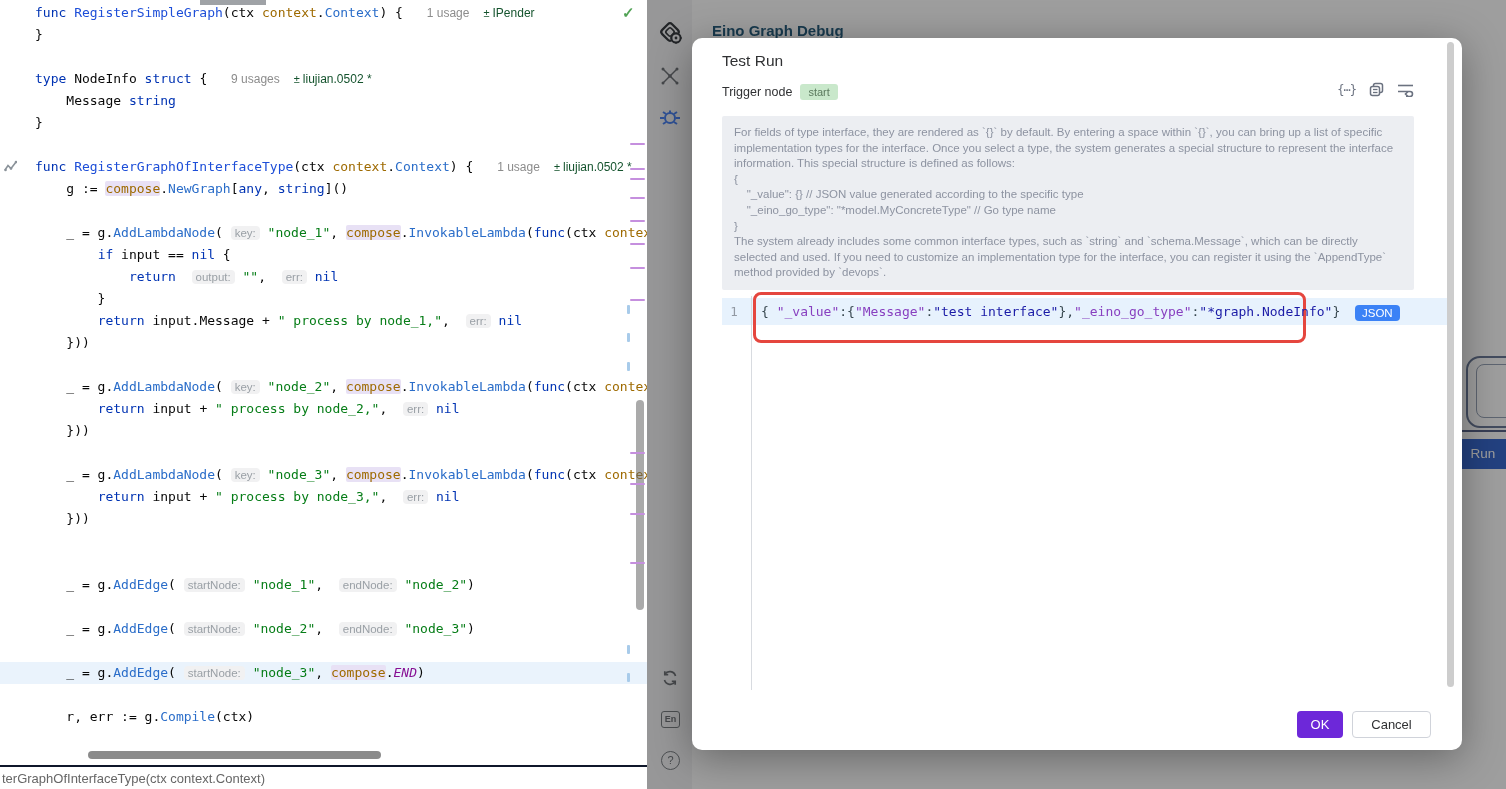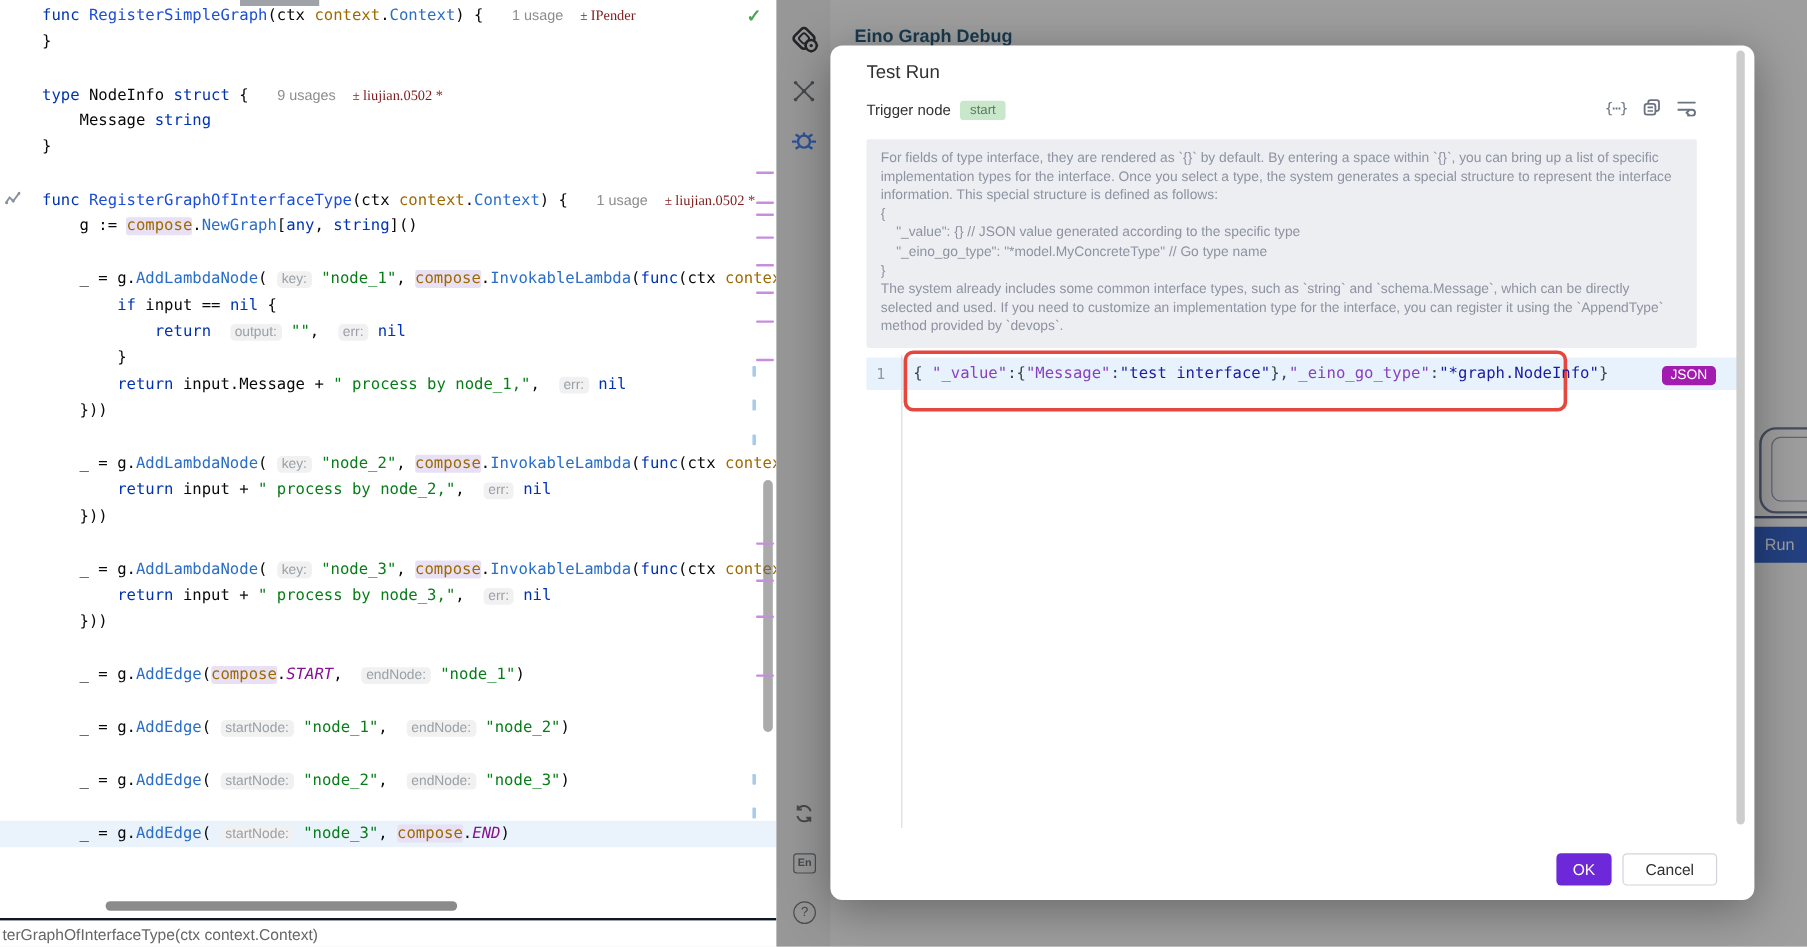--- a/index.html
+++ b/index.html
@@ -16,21 +16,21 @@
   .tk-k{color:#0033b3;}
   .tk-d{color:#1d4ed8;}
   .tk-c{color:#2a6dc9;}
   .tk-g{color:#9e6a00;}
   .tk-s{color:#067d17;}
   .tk-m{color:#871094;font-style:italic;}
   .tk-H{color:#9e6a00;background:#e8e1f5;border-radius:2px;}
   .tk-h{background:#f1f1f2;color:#9aa0a6;border-radius:4px;padding:1px 4px;
         font-family:"Liberation Sans",sans-serif;font-size:11.5px;}
   .tk-u{color:#8c8c8c;font-family:"Liberation Sans",sans-serif;font-size:12px;margin-left:16px;}
-  .tk-a{color:#7f1d1d;font-family:Liberation Serif, serif;font-size:12px;margin-left:14px;}
+  .tk-a{color:#14532d;font-family:Liberation Sans, sans-serif;font-size:12px;margin-left:14px;}
   .tk-a::before{content:"± ";font-size:11px;}
   .insp-ok{position:absolute;left:622px;top:4px;color:#52a356;font-size:15px;font-weight:bold;}
   .gutter-icon{position:absolute;left:4px;top:159px;}
   .v-thumb{position:absolute;left:636px;top:400px;width:8px;height:210px;
            background:rgba(100,100,100,.55);border-radius:4px;}
   .h-thumb{position:absolute;left:88px;top:751px;width:293px;height:8px;
            background:rgba(90,90,90,.7);border-radius:4px;}
   .stripe-mark{position:absolute;border-radius:1px;}
   .breadcrumb-bar{position:absolute;left:0;top:765px;width:647px;height:24px;background:#fff;
                   border-top:2px solid #0f172a;line-height:24px;font-size:13px;color:#666;
@@ -69,21 +69,21 @@
             font-size:11.5px;line-height:15.6px;padding:9px 12px;white-space:pre-wrap;border-radius:2px;}
   .active-line{position:absolute;left:30px;top:260px;width:727px;height:27px;background:#e7f2fd;}
   .gutter-num{position:absolute;left:30px;top:260px;width:24px;height:27px;line-height:27px;text-align:center;
               color:#9299a3;font-family:"DejaVu Sans Mono",monospace;font-size:12.5px;}
   .gutter-sep{position:absolute;left:59px;top:258px;width:1px;height:394px;background:#d8dbe0;}
   .red-box{position:absolute;left:61px;top:254px;width:553px;height:51px;border:3px solid #e5463e;
            border-radius:8px;box-sizing:border-box;}
   .json-line{position:absolute;left:69px;top:260px;height:27px;line-height:27px;white-space:pre;
              font-family:"DejaVu Sans Mono",monospace;font-size:13px;color:#37474f;}
   .jk{color:#8840c0;} .jv{color:#1a1aa6;} .jp{color:#37474f;}
-  .json-badge{position:absolute;left:693px;top:267px;background:#a21caf;color:#fff;
+  .json-badge{position:absolute;left:663px;top:267px;background:#3b82f6;color:#fff;
               font-size:11.5px;padding:2px 7px;border-radius:4px;text-align:center;}
   .ok-btn{position:absolute;left:605px;top:673px;width:46px;height:27px;background:#6d28d9;color:#fff;
           border:none;border-radius:4px;font-size:13px;font-family:"Liberation Sans",sans-serif;}
   .cancel-btn{position:absolute;left:660px;top:673px;width:79px;height:27px;background:#fff;color:#303133;
           border:1px solid #d0d3da;border-radius:4px;font-size:13px;font-family:"Liberation Sans",sans-serif;}
   .modal-thumb{position:absolute;left:755px;top:4px;width:7px;height:645px;background:#cdcdcd;border-radius:4px;}
 </style>
 </head>
 <body>
 
@@ -108,28 +108,28 @@
       <div class="code-line"><span class="tk-p">    }))</span></div>
       <div class="code-line"></div>
       <div class="code-line"><span class="tk-p">    _ = g.</span><span class="tk-c">AddLambdaNode</span><span class="tk-p">( </span><span class="tk-h">key:</span><span class="tk-p"> </span><span class="tk-s">"node_2"</span><span class="tk-p">, </span><span class="tk-H">compose</span><span class="tk-p">.</span><span class="tk-c">InvokableLambda</span><span class="tk-p">(</span><span class="tk-k">func</span><span class="tk-p">(ctx </span><span class="tk-g">context</span></div>
       <div class="code-line"><span class="tk-p">        </span><span class="tk-k">return</span><span class="tk-p"> input + </span><span class="tk-s">" process by node_2,"</span><span class="tk-p">,  </span><span class="tk-h">err:</span><span class="tk-p"> </span><span class="tk-k">nil</span></div>
       <div class="code-line"><span class="tk-p">    }))</span></div>
       <div class="code-line"></div>
       <div class="code-line"><span class="tk-p">    _ = g.</span><span class="tk-c">AddLambdaNode</span><span class="tk-p">( </span><span class="tk-h">key:</span><span class="tk-p"> </span><span class="tk-s">"node_3"</span><span class="tk-p">, </span><span class="tk-H">compose</span><span class="tk-p">.</span><span class="tk-c">InvokableLambda</span><span class="tk-p">(</span><span class="tk-k">func</span><span class="tk-p">(ctx </span><span class="tk-g">context</span></div>
       <div class="code-line"><span class="tk-p">        </span><span class="tk-k">return</span><span class="tk-p"> input + </span><span class="tk-s">" process by node_3,"</span><span class="tk-p">,  </span><span class="tk-h">err:</span><span class="tk-p"> </span><span class="tk-k">nil</span></div>
       <div class="code-line"><span class="tk-p">    }))</span></div>
       <div class="code-line"></div>
-      <div class="code-line"><span class="tk-p">    _ = g.</span><span class="tk-c">AddEdge</span><span class="tk-p">(</span><span class="tk-H">compose</span><span class="tk-p">.</span><span class="tk-m">START</span><span class="tk-p">,  </span><span class="tk-h">endNode:</span><span class="tk-p"> </span><span class="tk-s">"node_1"</span><span class="tk-p">)</span></div>
       <div class="code-line"></div>
       <div class="code-line"><span class="tk-p">    _ = g.</span><span class="tk-c">AddEdge</span><span class="tk-p">( </span><span class="tk-h">startNode:</span><span class="tk-p"> </span><span class="tk-s">"node_1"</span><span class="tk-p">,  </span><span class="tk-h">endNode:</span><span class="tk-p"> </span><span class="tk-s">"node_2"</span><span class="tk-p">)</span></div>
       <div class="code-line"></div>
       <div class="code-line"><span class="tk-p">    _ = g.</span><span class="tk-c">AddEdge</span><span class="tk-p">( </span><span class="tk-h">startNode:</span><span class="tk-p"> </span><span class="tk-s">"node_2"</span><span class="tk-p">,  </span><span class="tk-h">endNode:</span><span class="tk-p"> </span><span class="tk-s">"node_3"</span><span class="tk-p">)</span></div>
       <div class="code-line"></div>
       <div class="code-line caret-line"><span class="tk-p">    _ = g.</span><span class="tk-c">AddEdge</span><span class="tk-p">( </span><span class="tk-h">startNode:</span><span class="tk-p"> </span><span class="tk-s">"node_3"</span><span class="tk-p">, </span><span class="tk-H">compose</span><span class="tk-p">.</span><span class="tk-m">END</span><span class="tk-p">)</span></div>
       <div class="code-line"></div>
+      <div class="code-line"><span class="tk-p">    r, err := g.</span><span class="tk-c">Compile</span><span class="tk-p">(ctx)</span></div>
     </div>
 
   <span class="gutter-icon">
     <svg width="13" height="13" viewBox="0 0 13 13">
       <path d="M1 10 L4 5.5 L7 8.5 L12 2" stroke="#8a9299" stroke-width="1.6" fill="none"></path>
       <circle cx="1.5" cy="10" r="1.3" fill="#8a9299"></circle>
         <circle cx="7" cy="8.5" r="1.3" fill="#8a9299"></circle>
       <circle cx="12" cy="2" r="1.3" fill="#8a9299"></circle>
     </svg>
   </span>

